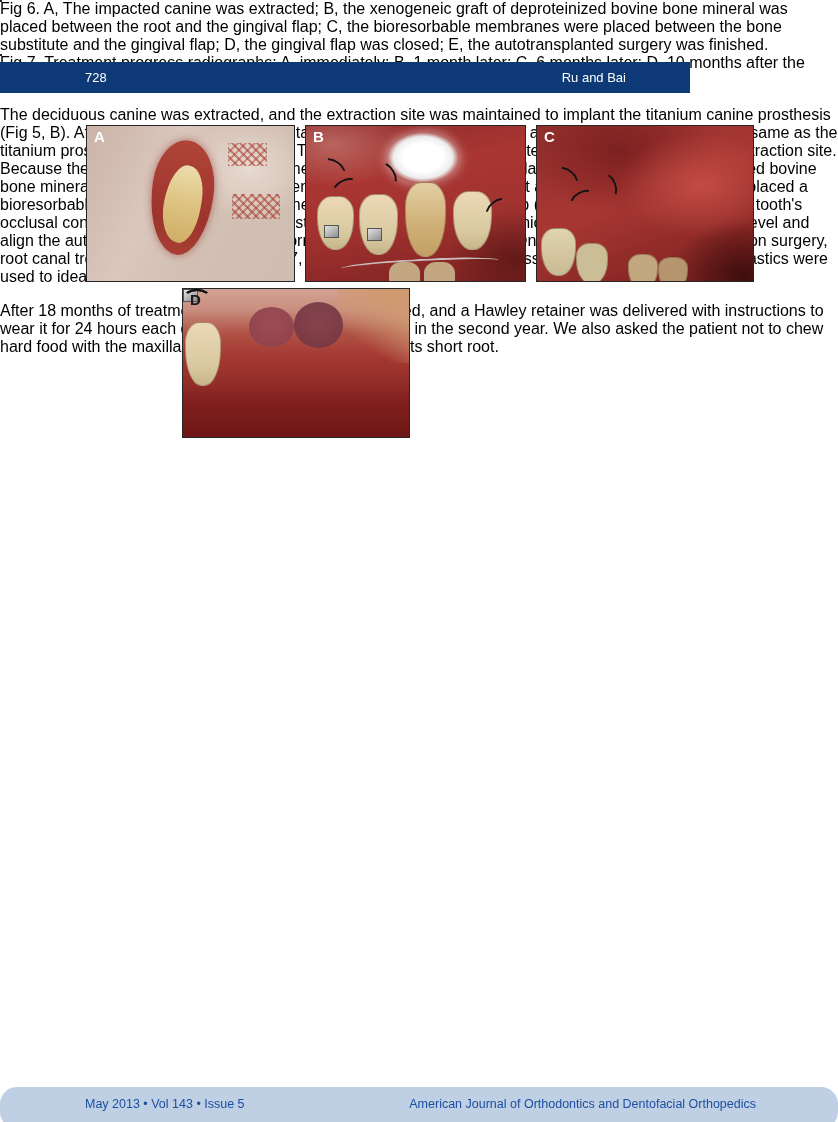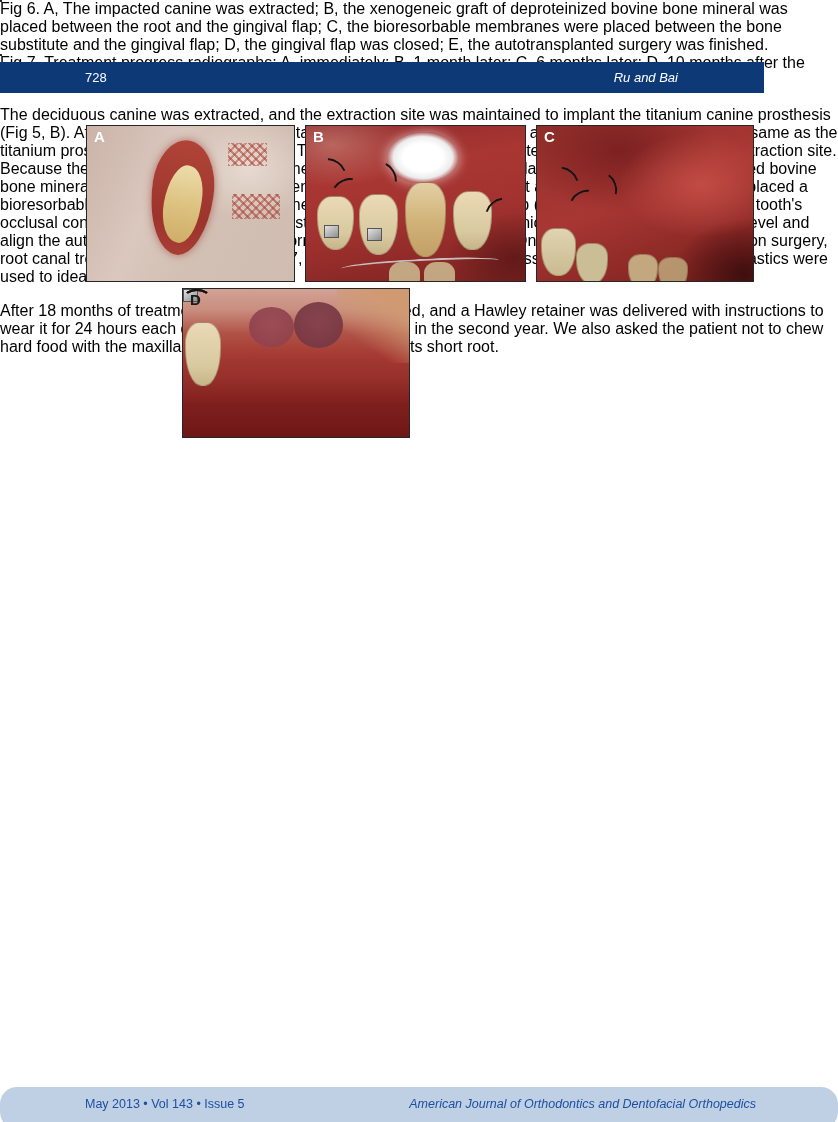--- a/index.html
+++ b/index.html
@@ -3,28 +3,28 @@
 <meta charset="utf-8">
 <style>
   :root{
     --header-bg:#0d3a76; --footer-bg:#c0d0e4; --footer-text:#1c4fa1;
     --link-blue:#2e5fa8; --body-text:#1d1d1b;
   }
   html,body{margin:0;padding:0;background:#ffffff;}
   .page{position:relative;width:838px;height:1122px;background:#fff;overflow:hidden;
         font-family:"Liberation Sans",sans-serif;}
   
-  .header-bar{position:absolute;left:0;top:62px;width:764px;height:31px;
+  .header-bar{position:absolute;left:0;top:62px;width:690px;height:31px;
       background:var(--header-bg);color:#fff;font-size:13px;line-height:31px;}
   .header-bar .pnum{position:absolute;left:85px;}
-  .header-bar .rtitle{position:absolute;right:86px;font-style:italic;}
+  .header-bar .rtitle{position:absolute;right:64px;}
   .footer-bar{position:absolute;left:0;top:1087px;width:838px;height:42px;
       background:var(--footer-bg);color:var(--footer-text);font-size:12.5px;line-height:35px;border-radius:17px;}
   .footer-bar .issue{position:absolute;left:85px;}
-  .footer-bar .journal{position:absolute;right:82px;font-style:italic;}
+  .footer-bar .journal{position:absolute;right:82px;}
   
   .panel{position:absolute;border:1.5px solid #262626;box-sizing:border-box;overflow:hidden;}
   .plabel{position:absolute;top:2px;left:7px;font-weight:bold;font-size:15px;color:#fff;z-index:9;
       font-family:"Liberation Sans",sans-serif;}
   .plabel.dark{color:#1a1a1a;}
   
   .p6a{left:86px;top:125px;width:209px;height:157px;background:
     radial-gradient(90px 70px at 78% 28%, rgba(232,219,210,.95), rgba(0,0,0,0) 72%),
     linear-gradient(115deg,#cbb3a9 0%,#dac7bd 35%,#d3c0b4 60%,#cfbdb2 100%);}
   .p6a-wound{position:absolute;left:31%;top:9%;width:30%;height:74%;background:

